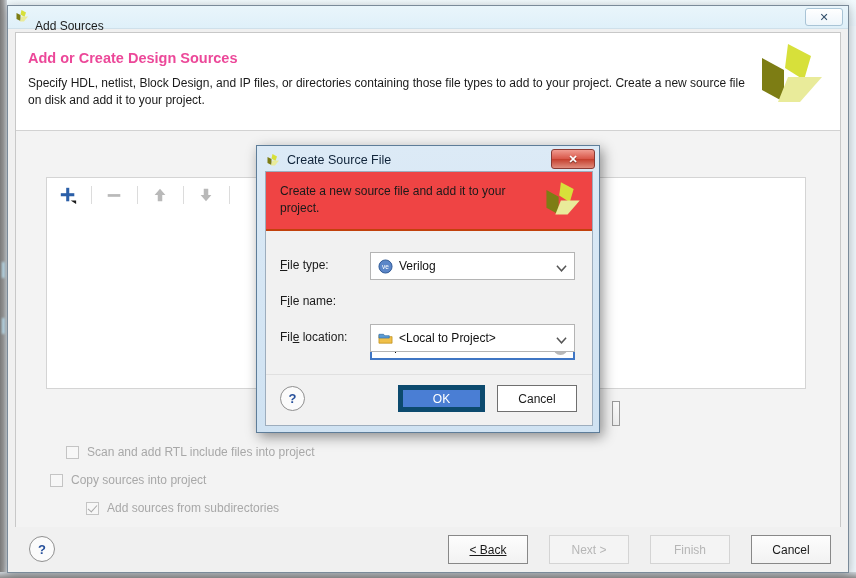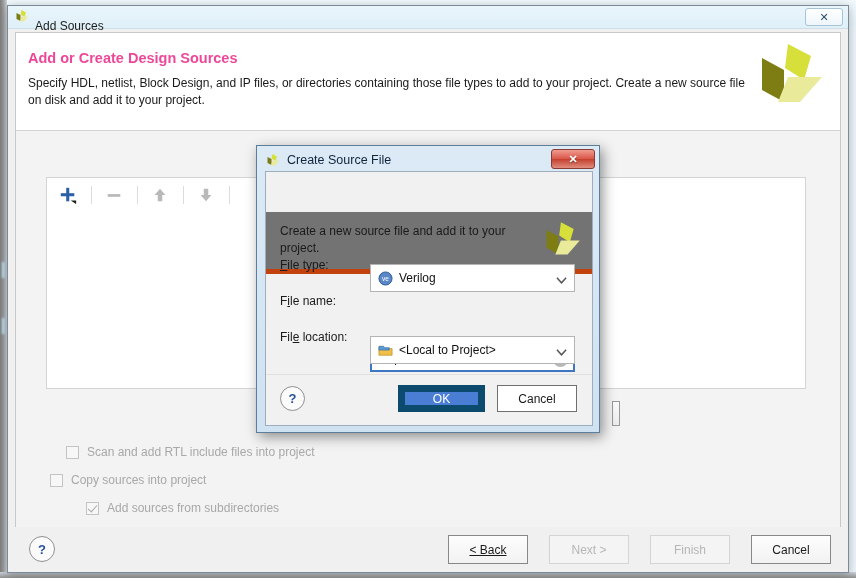--- a/index.html
+++ b/index.html
@@ -337,23 +337,22 @@
     top: 25px;
     width: 328px;
     height: 255px;
     background: #f1f1f1;
     border: 1px solid #9dadbd;
     box-sizing: border-box;
   }
   .modal-head {
     position: relative;
     height: 57px;
-    background: #737373;
-    border-bottom: 5px solid #c2410c;
-    margin-top: 40px;
+    background: #ef4444;
+    border-bottom: 2px solid #c2410c;
   }
   .modal-head-text {
     position: absolute;
     left: 14px; top: 11px;
     width: 230px;
     font-size: 12px;
     line-height: 17px;
     color: #1a1a1a;
   }
   .modal-head-logo {
@@ -370,21 +369,21 @@
   .field-label {
     position: absolute;
     left: 14px;
     top: 6px;
     font-size: 12px;
     color: #1a1a1a;
   }
   .field-ctrl {
     position: absolute;
     left: 104px;
-    top: 12px;
+    top: 0;
     width: 205px;
     height: 28px;
     background: #ffffff;
     border: 1px solid #b4b4b4;
     box-sizing: border-box;
     display: flex;
     align-items: center;
     cursor: pointer;
   }
   .field-ctrl.focused {
@@ -459,21 +458,21 @@
     display: flex;
     align-items: center;
     justify-content: center;
     box-sizing: border-box;
     cursor: pointer;
   }
   .mbtn.primary {
     left: 132px;
     width: 87px;
     background: #4a7ed4;
-    border: 7px solid #0c4a6e;
+    border: 5px solid #0c4a6e;
     color: #ffffff;
   }
   .mbtn.secondary {
     left: 231px;
     width: 80px;
     background: #ffffff;
     border: 1px solid #6f6f6f;
     color: #1a1a1a;
   }
 </style>

